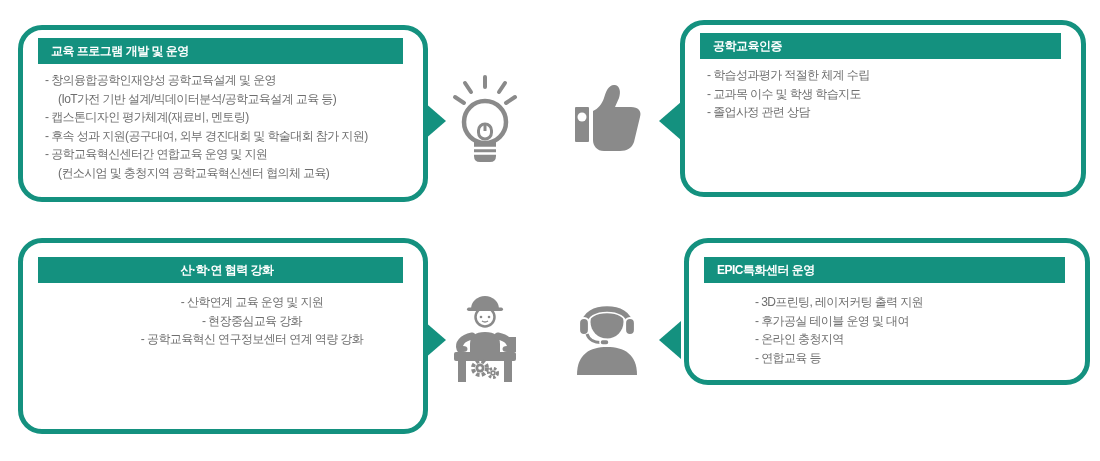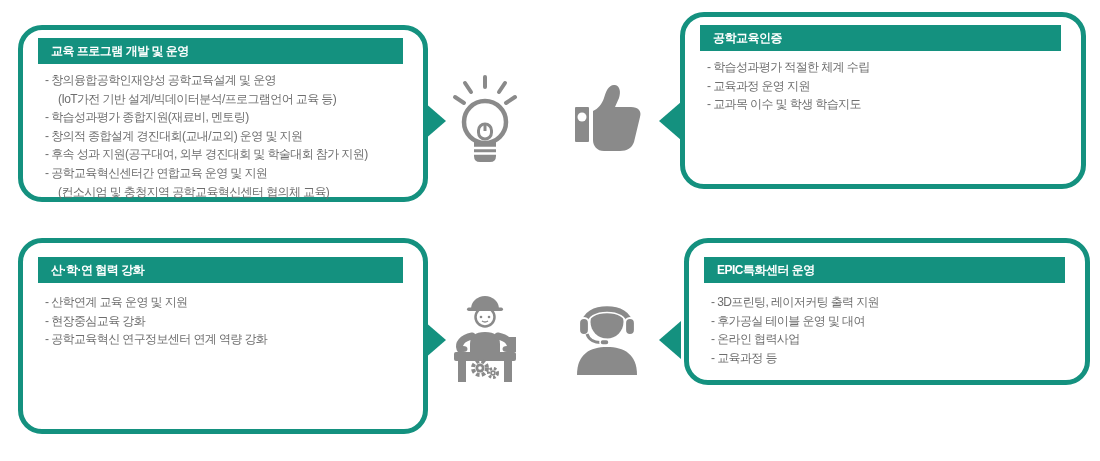--- a/index.html
+++ b/index.html
@@ -5,32 +5,32 @@
   :root{
     --teal:#14917F; --icon-gray:#8A8A8A; --body-text:#6E6E6E; --title-text:#FFFFFF;
   }
   html,body{margin:0;padding:0;background:#fff;}
   body{font-family:"Liberation Sans", sans-serif;}
   .canvas{position:relative;width:1100px;height:461px;background:#fff;overflow:hidden;}
 
   .card{position:absolute;box-sizing:border-box;background:#fff;
         border:5px solid var(--teal);border-radius:24px;}
   .card--tl{left:18px;top:25px;width:410px;height:177px;}
-  .card--tr{left:680px;top:12px;width:406px;height:177px;}
-  .card--bl{left:18px;top:238px;width:410px;height:196px;}
+  .card--tr{left:680px;top:20px;width:406px;height:177px;}
+  .card--bl{left:18px;top:238px;width:410px;height:196px;text-align:center;}
   .card--br{left:684px;top:238px;width:406px;height:147px;}
 
   .title-bar{margin:8px 20px 0 15px;background:var(--teal);color:var(--title-text);
              font-weight:bold;font-size:12px;line-height:1;padding:7px 0 7px 13px;
              letter-spacing:-0.5px;white-space:nowrap;}
   .card--bl .title-bar,.card--br .title-bar{margin-top:14px;}
 
   .list{margin-top:7px;padding:0 8px 0 22px;color:var(--body-text);
         font-size:12px;line-height:18.6px;letter-spacing:-0.6px;}
-  .card--bl .list,.card--br .list{margin-top:10px;}
+  .card--bl .list,.card--br .list{margin-top:10px;margin-left:44px;}
   .card--tr .list,.card--br .list{}
   .line{white-space:nowrap;}
   .line.indent{padding-left:13px;}
 
   .arrow{position:absolute;width:0;height:0;border-top:19px solid transparent;
          border-bottom:19px solid transparent;}
   .arrow--right{border-left:22px solid var(--teal);}
   .arrow--left{border-right:22px solid var(--teal);}
   .arrow--tl{left:424px;top:102px;}
   .arrow--tr{left:659px;top:102px;}
@@ -50,54 +50,53 @@
 </style>
 </head>
 <body>
 
 <div class="canvas">
 
   <div class="card card--tl">
     <div class="title-bar">교육 프로그램 개발 및 운영</div>
     <div class="list">
         <div class="line">- 창의융합공학인재양성 공학교육설계 및 운영</div>
-        <div class="line indent">(IoT가전 기반 설계/빅데이터분석/프로그램언어 교육 등)</div>
-        <div class="line">- 학습성과평가 종합지원(재료비, 멘토링)</div>
-        <div class="line">- 창의적 종합설계 경진대회(교내/교외) 운영 및 지원</div>
+        <div class="line indent">(IoT가전 기반 설계/빅데이터분석/공학교육설계 교육 등)</div>
+        <div class="line">- 캡스톤디자인 평가체계(재료비, 멘토링)</div>
         <div class="line">- 후속 성과 지원(공구대여, 외부 경진대회 및 학술대회 참가 지원)</div>
         <div class="line">- 공학교육혁신센터간 연합교육 운영 및 지원</div>
         <div class="line indent">(컨소시엄 및 충청지역 공학교육혁신센터 협의체 교육)</div>
       </div>
   </div>
 
   <div class="card card--tr">
     <div class="title-bar">공학교육인증</div>
     <div class="list">
         <div class="line">- 학습성과평가 적절한 체계 수립</div>
-        <div class="line">- 교육과정 운영 지원</div>
         <div class="line">- 교과목 이수 및 학생 학습지도</div>
+        <div class="line">- 졸업사정 관련 상담</div>
       </div>
   </div>
 
   <div class="card card--bl">
     <div class="title-bar">산·학·연 협력 강화</div>
     <div class="list">
         <div class="line">- 산학연계 교육 운영 및 지원</div>
         <div class="line">- 현장중심교육 강화</div>
         <div class="line">- 공학교육혁신 연구정보센터 연계 역량 강화</div>
       </div>
   </div>
 
   <div class="card card--br">
     <div class="title-bar">EPIC특화센터 운영</div>
     <div class="list">
         <div class="line">- 3D프린팅, 레이저커팅 출력 지원</div>
         <div class="line">- 후가공실 테이블 운영 및 대여</div>
-        <div class="line">- 온라인 협력사업</div>
-        <div class="line">- 교육과정 등</div>
+        <div class="line">- 온라인 충청지역</div>
+        <div class="line">- 연합교육 등</div>
       </div>
   </div>
 
   <div class="arrow arrow--right arrow--tl"></div>
   <div class="arrow arrow--left arrow--tr"></div>
   <div class="arrow arrow--right arrow--bl"></div>
   <div class="arrow arrow--left arrow--br"></div>
 
   <div class="icon icon--bulb">
     <svg width="66" height="96" viewBox="0 0 66 96">

